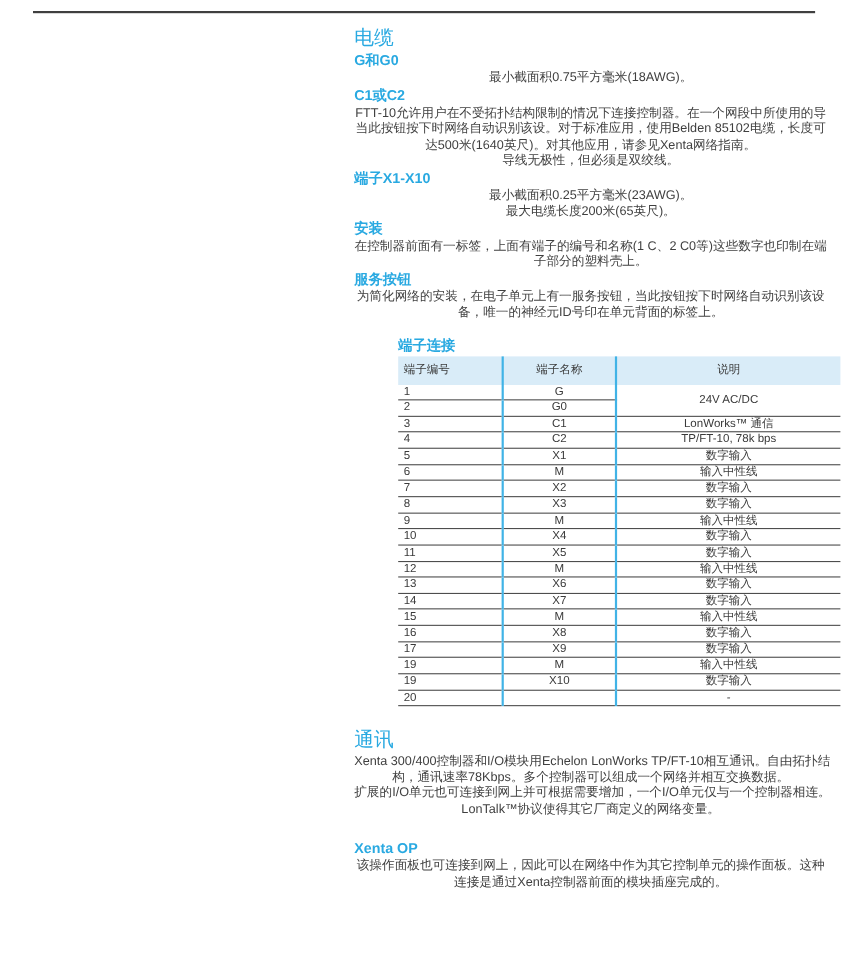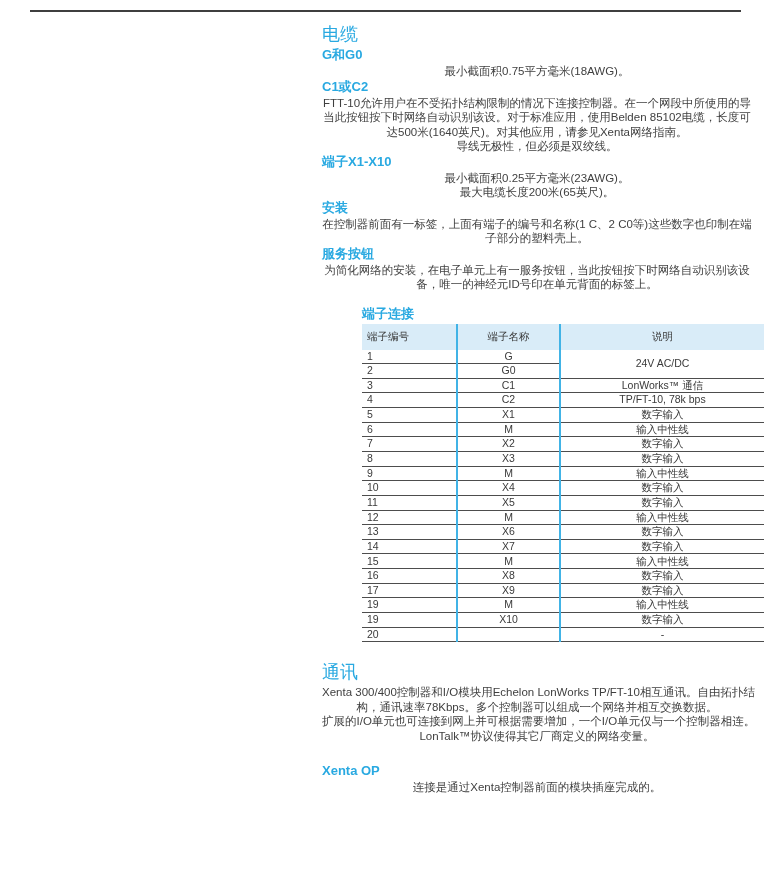--- a/index.html
+++ b/index.html
@@ -243,16 +243,17 @@
 
   <section class="sub after-title">
     <div class="line">Xenta 300/400控制器和I/O模块用Echelon LonWorks TP/FT-10相互通讯。自由拓扑结</div>
     <div class="line">构，通讯速率78Kbps。多个控制器可以组成一个网络并相互交换数据。</div>
     <div class="line">扩展的I/O单元也可连接到网上并可根据需要增加，一个I/O单元仅与一个控制器相连。</div>
     <div class="line">LonTalk™协议使得其它厂商定义的网络变量。</div>
   </section>
 
   <section class="sub" style="margin-top:20px">
     <h3>Xenta OP</h3>
+    <div class="line">该操作面板也可连接到网上，因此可以在网络中作为其它控制单元的操作面板。这种</div>
     <div class="line">连接是通过Xenta控制器前面的模块插座完成的。</div>
   </section>
 
 </div>
 
 </body></html>

